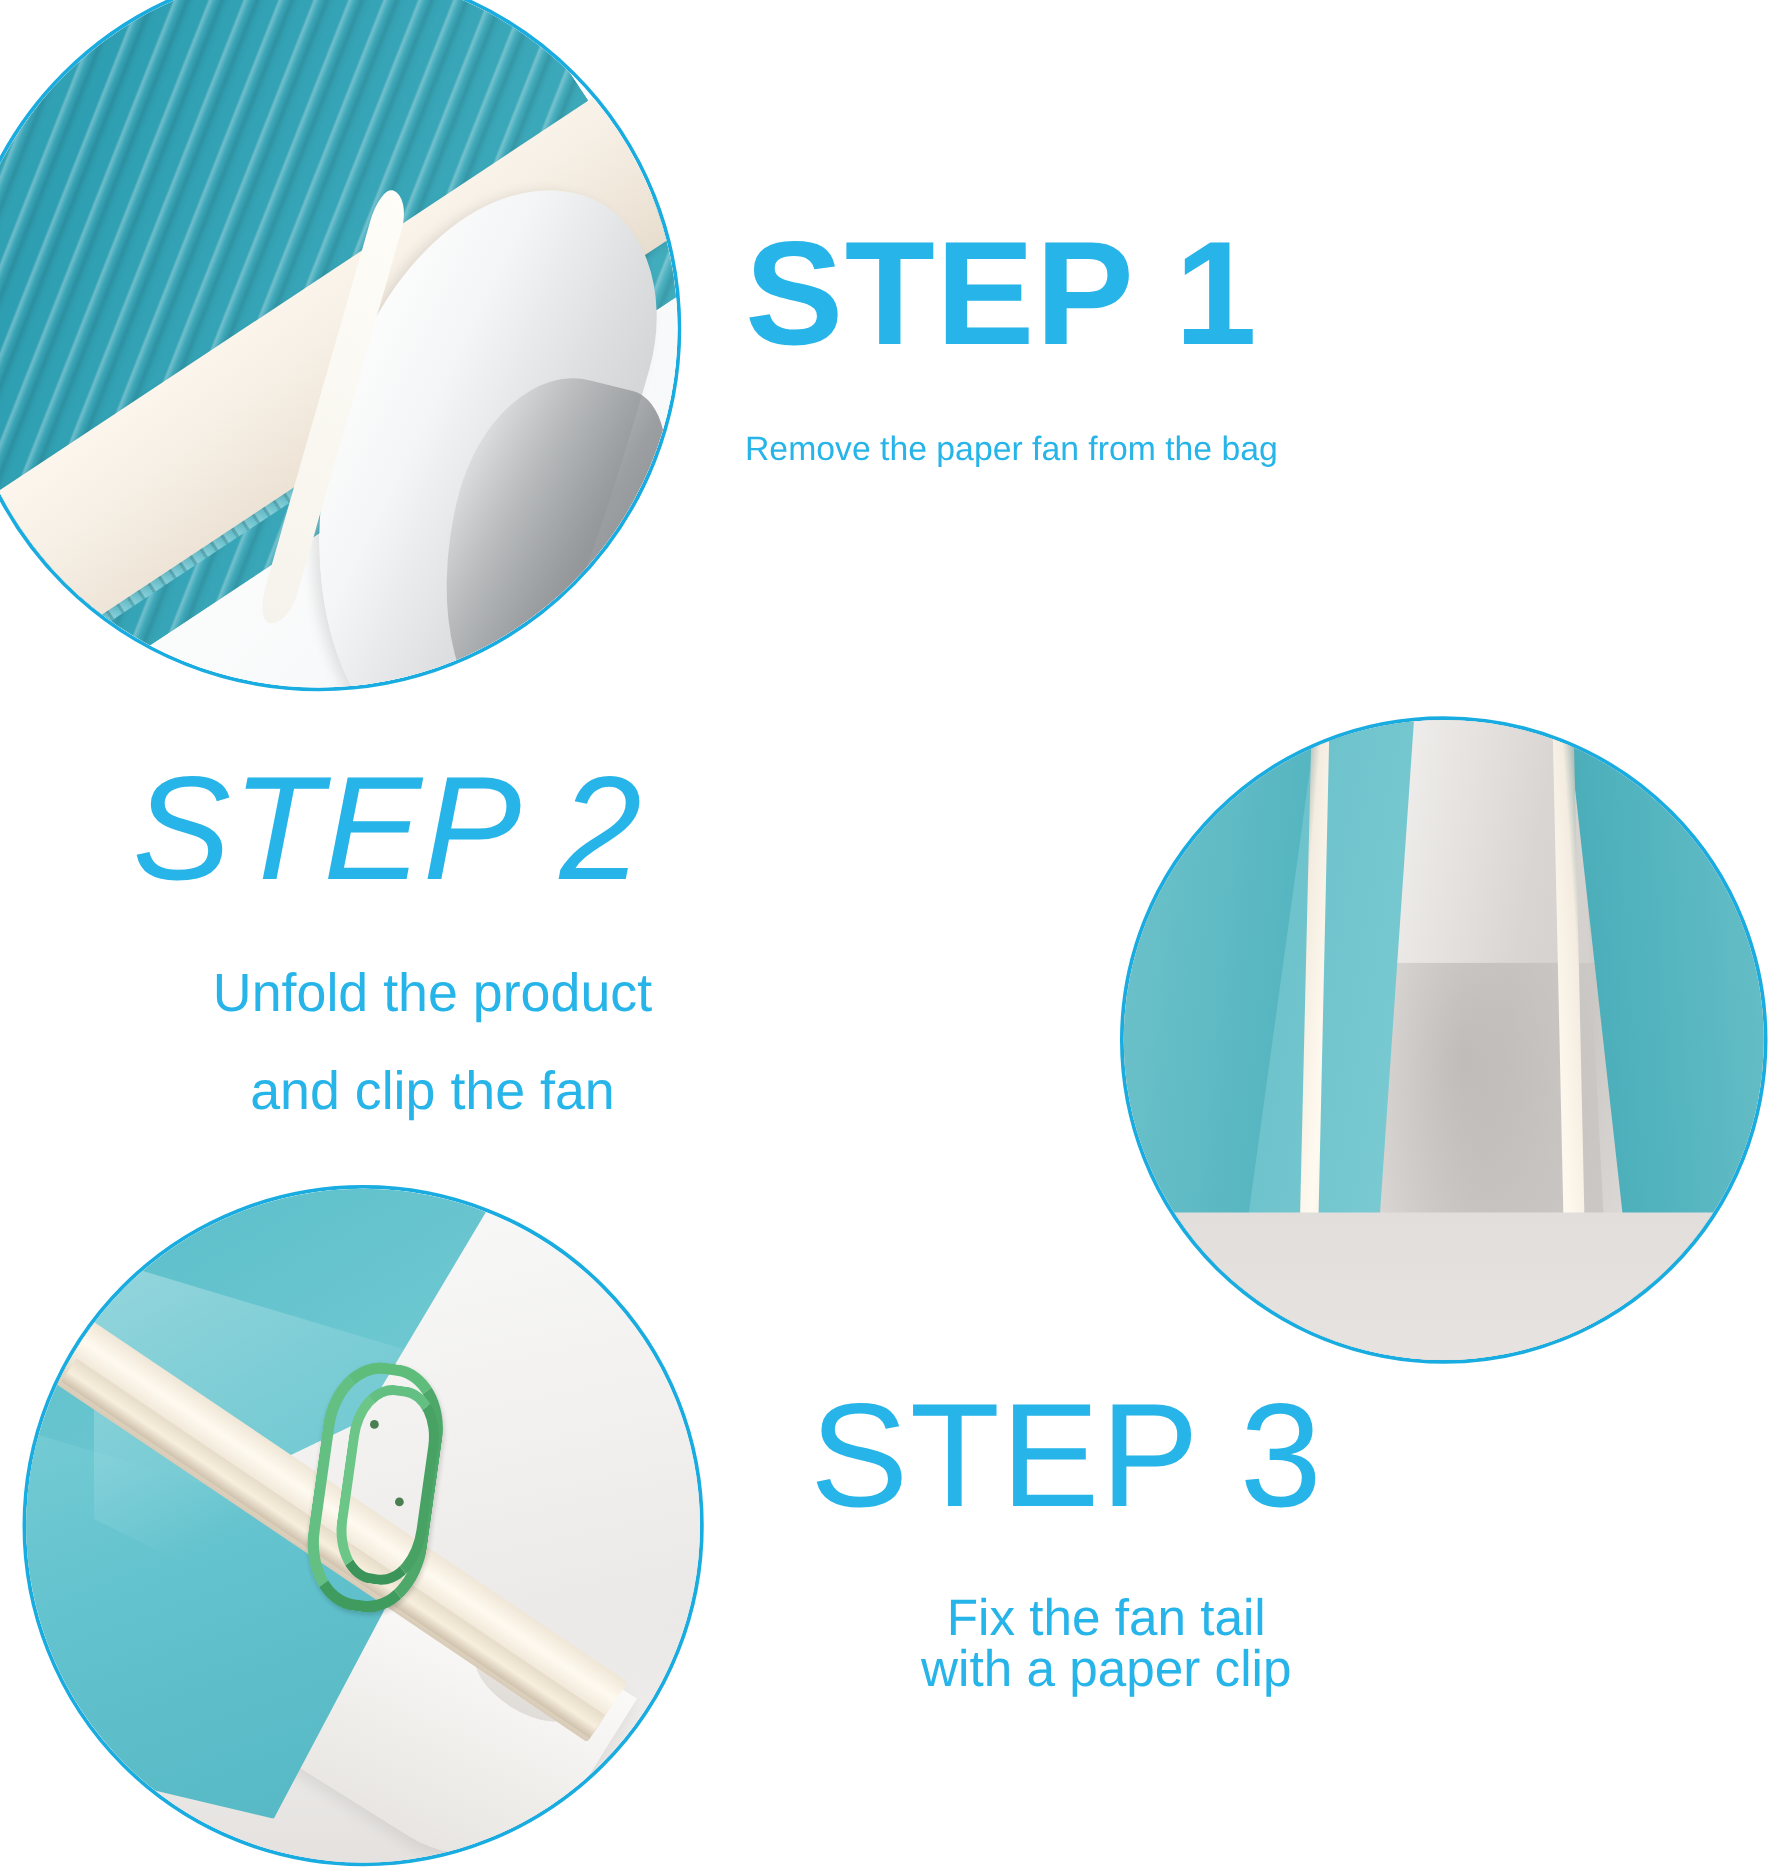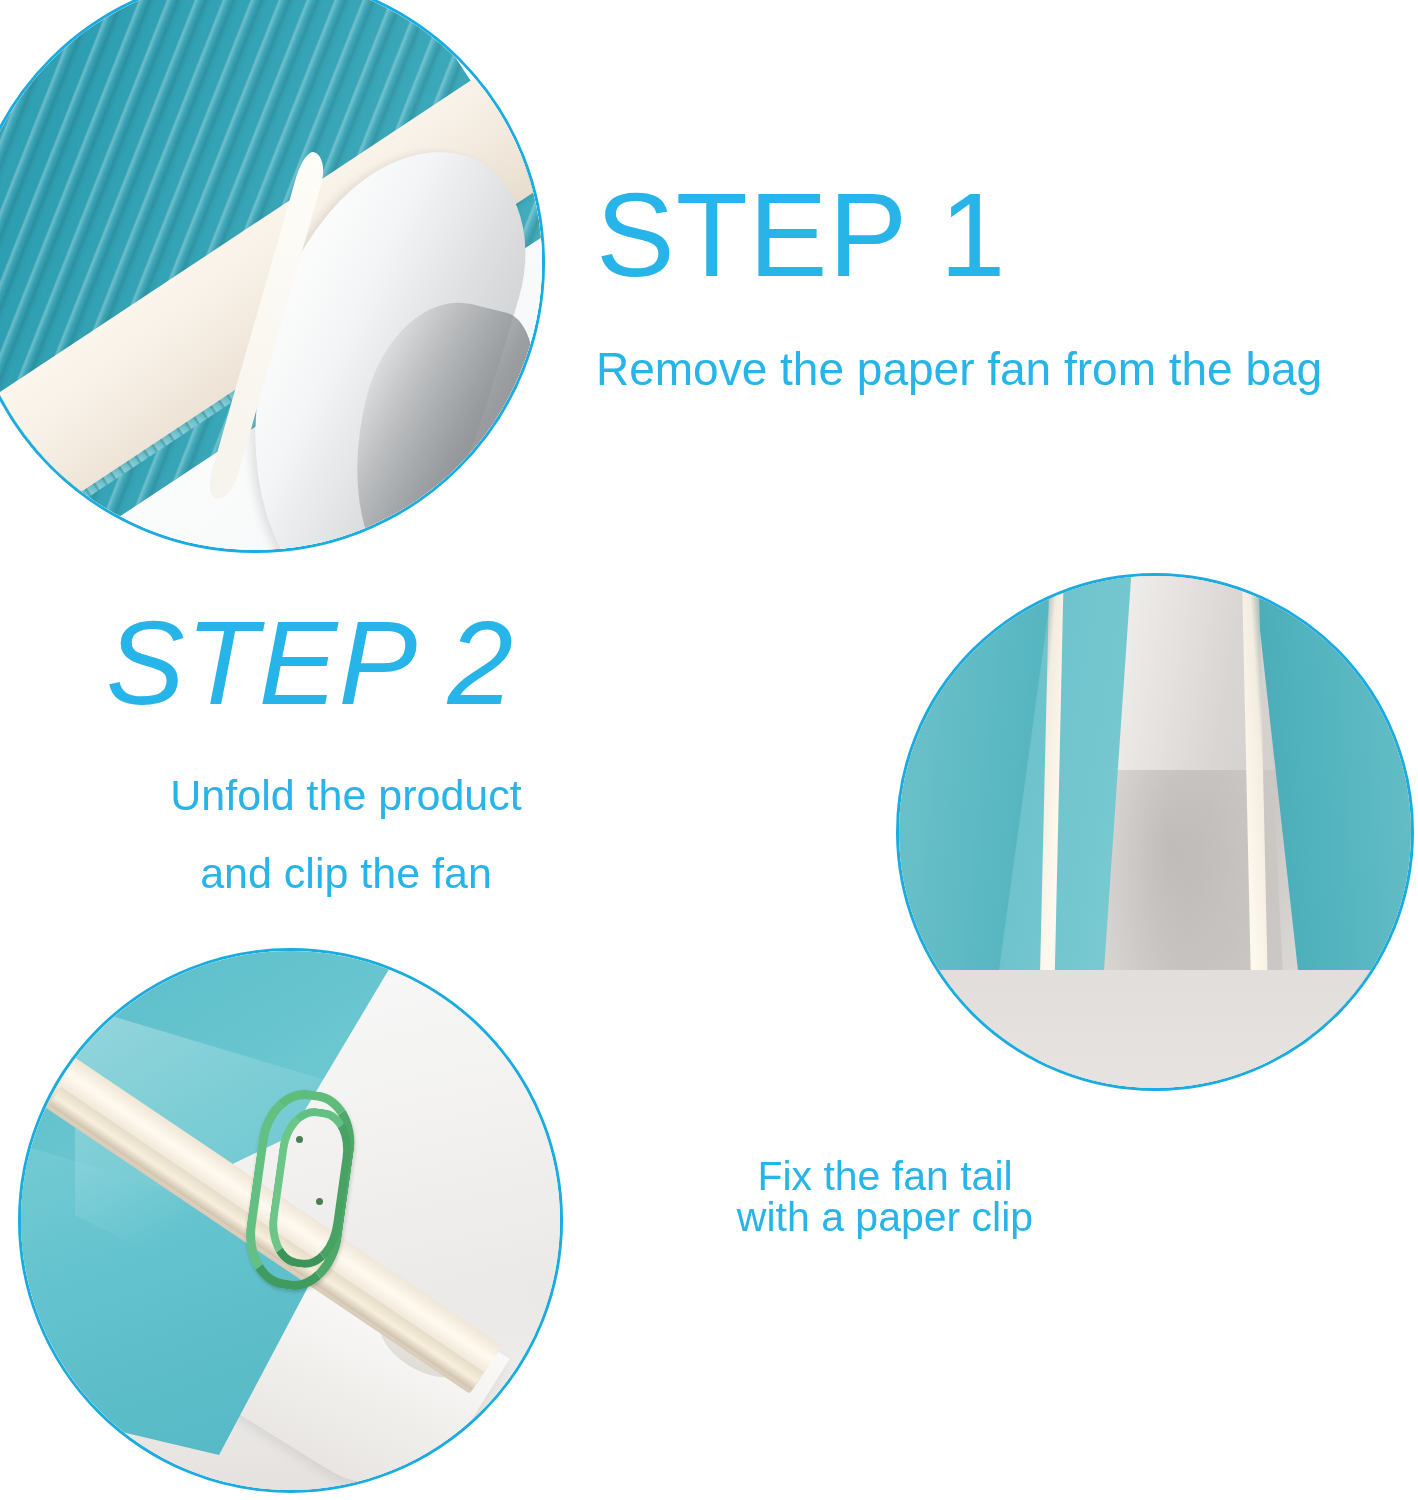--- a/index.html
+++ b/index.html
@@ -254,22 +254,22 @@
     white-space: nowrap;
   }
   .step-line {
     color: #27b4e8;
     font-weight: 400;
     white-space: nowrap;
   }
 
   
   #step-1-block { left: 596px; top: 176px; text-align: left; }
-  #step-1-block .step-title { font-size: 118px; }
-  #step-1-block .step-line { font-size: 46px; line-height: 1.0; }
+  #step-1-block .step-title { font-size: 118px; font-weight: bold; }
+  #step-1-block .step-line { font-size: 27px; line-height: 1.0; }
   #step-1-block .l1 { margin-top: 52px; }
   #step-1-block .l2 { margin-top: 35px; }
 
   
   #step-2-block { left: 106px; top: 604px; text-align: left; }
   #step-2-block .step-title { font-size: 118px; font-style: italic; }
   #step-2-block .step-line { font-size: 43px; line-height: 1.0; text-align: center; }
   #step-2-block .lines { width: 480px; }
   #step-2-block .l1 { margin-top: 52px; }
   #step-2-block .l2 { margin-top: 35px; }
@@ -344,19 +344,20 @@
   </div>
 
   <div class="clip-wrap">
     <div class="clip-loop" id="clip-loop-outer"></div>
     <div class="clip-loop" id="clip-loop-inner"></div>
     <div class="clip-pin" id="clip-pin-1"></div>
     <div class="clip-pin" id="clip-pin-2"></div>
   </div>
 
   <div class="step-block" id="step-3-block">
+    <div class="step-title">STEP 3</div>
     <div class="lines">
       <div class="step-line l1">Fix the fan tail</div>
       <div class="step-line l2">with a paper clip</div>
     </div>
   </div>
 
 </div>
 
 </body></html>

